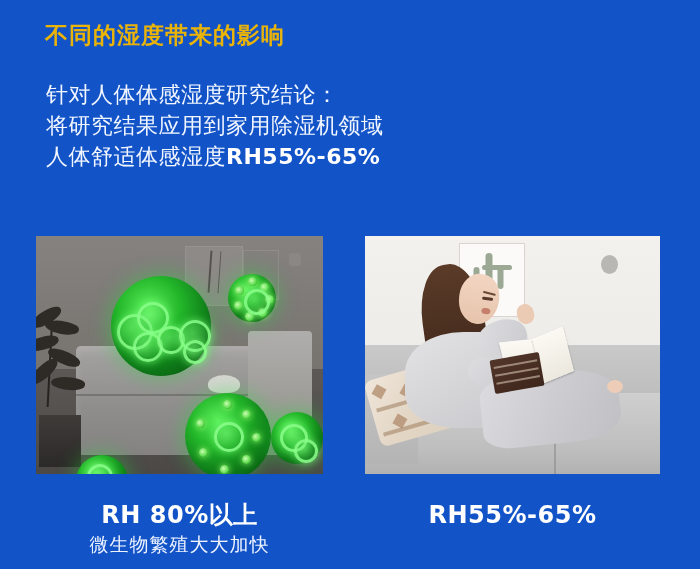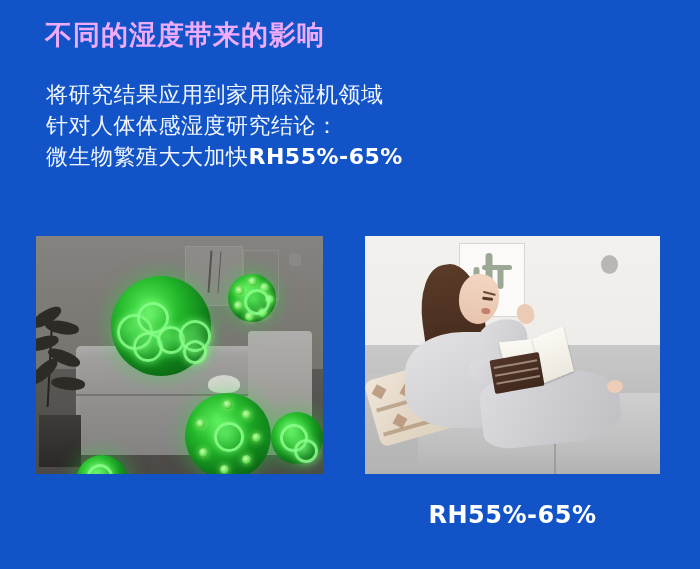--- a/index.html
+++ b/index.html
@@ -20,23 +20,23 @@
     height: 569px;
     background: #1254c8;
     overflow: hidden;
   }
 
   
   .headline {
     position: absolute;
     left: 45px;
     top: 18px;
-    font-size: 27px;
+    font-size: 23px;
     font-weight: bold;
-    color: #f0abfc;
+    color: #eab308;
     letter-spacing: 1px;
     line-height: 34px;
     white-space: nowrap;
   }
 
   
   .body-copy {
     position: absolute;
     left: 46px;
     top: 79px;
@@ -442,23 +442,23 @@
   }
 </style>
 </head>
 <body>
 
 <div id="poster">
 
   <div class="headline">不同的湿度带来的影响</div>
 
   <div class="body-copy">
+    <div class="line">针对人体体感湿度研究结论：</div>
     <div class="line">将研究结果应用到家用除湿机领域</div>
-    <div class="line">针对人体体感湿度研究结论：</div>
-    <div class="line"><span>微生物繁殖大大加快</span><span class="strong">RH55%-65%</span></div>
+    <div class="line"><span>人体舒适体感湿度</span><span class="strong">RH55%-65%</span></div>
   </div>
 
   <div class="photo left">
     <div class="room-dim">
       <div class="dim-wall"></div>
       <div class="dim-floor"></div>
       <div class="dim-frame"></div>
       <div class="dim-frame2"></div>
       <div class="dim-knob"></div>
       <div class="dim-sofa"></div>
@@ -558,19 +558,21 @@
         <div class="book-cover">
           <div class="ln" style="top:20%;"></div>
           <div class="ln" style="top:44%;"></div>
           <div class="ln" style="top:68%;"></div>
         </div>
       </div>
     </div>
   </div>
 
   <div class="caption left-cap">
+    <div class="cap-main">RH 80%以上</div>
+    <div class="cap-sub">微生物繁殖大大加快</div>
   </div>
 
   <div class="caption right-cap">
     <div class="cap-main">RH55%-65%</div>
   </div>
 
 </div>
 
 </body></html>

